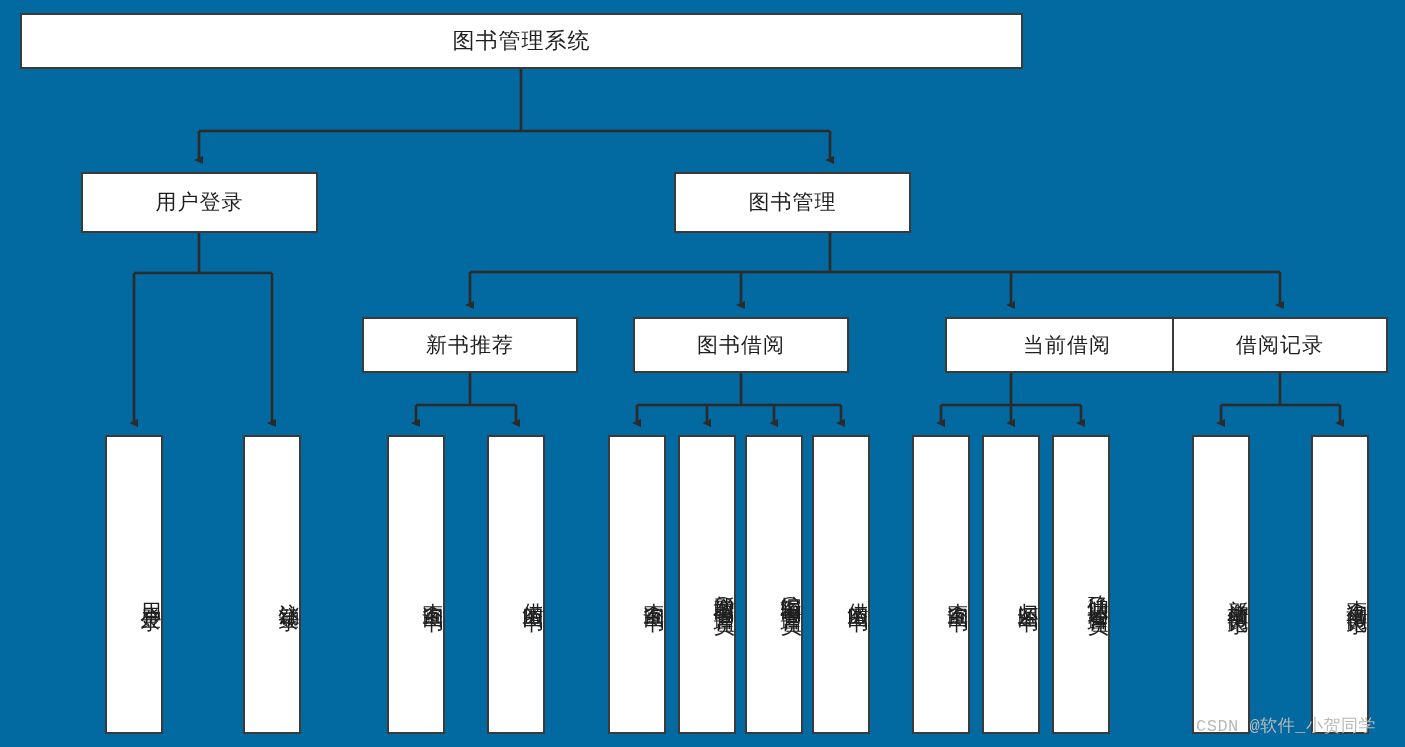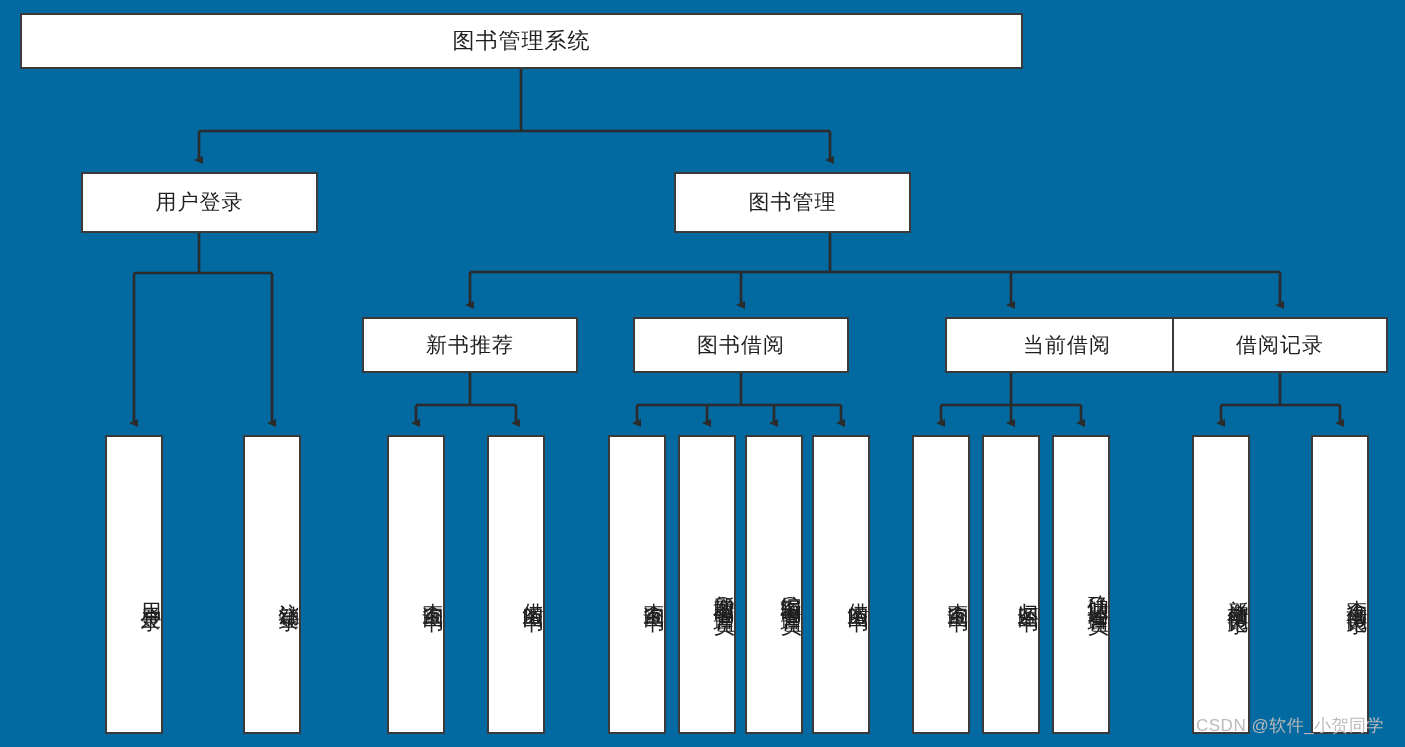--- a/index.html
+++ b/index.html
@@ -58,21 +58,21 @@
     display: block;
   }
   #watermark {
     position: absolute;
     left: 1196px;
     top: 714px;
     font-size: 17px;
     color: #b9b9b9;
     white-space: nowrap;
     letter-spacing: 0.5px;
-    font-family: Liberation Sans, sans-serif;
+    font-family: Liberation Mono, monospace;
   }
 </style>
 </head>
 <body>
 
 <div id="canvas" style="background: #0369a1;">
 
   <svg id="connectors" viewBox="0 0 1405 747" xmlns="http://www.w3.org/2000/svg">
     <defs>
       <marker id="arrow" markerWidth="10" markerHeight="10" refX="5" refY="5" orient="auto" markerUnits="userSpaceOnUse">

